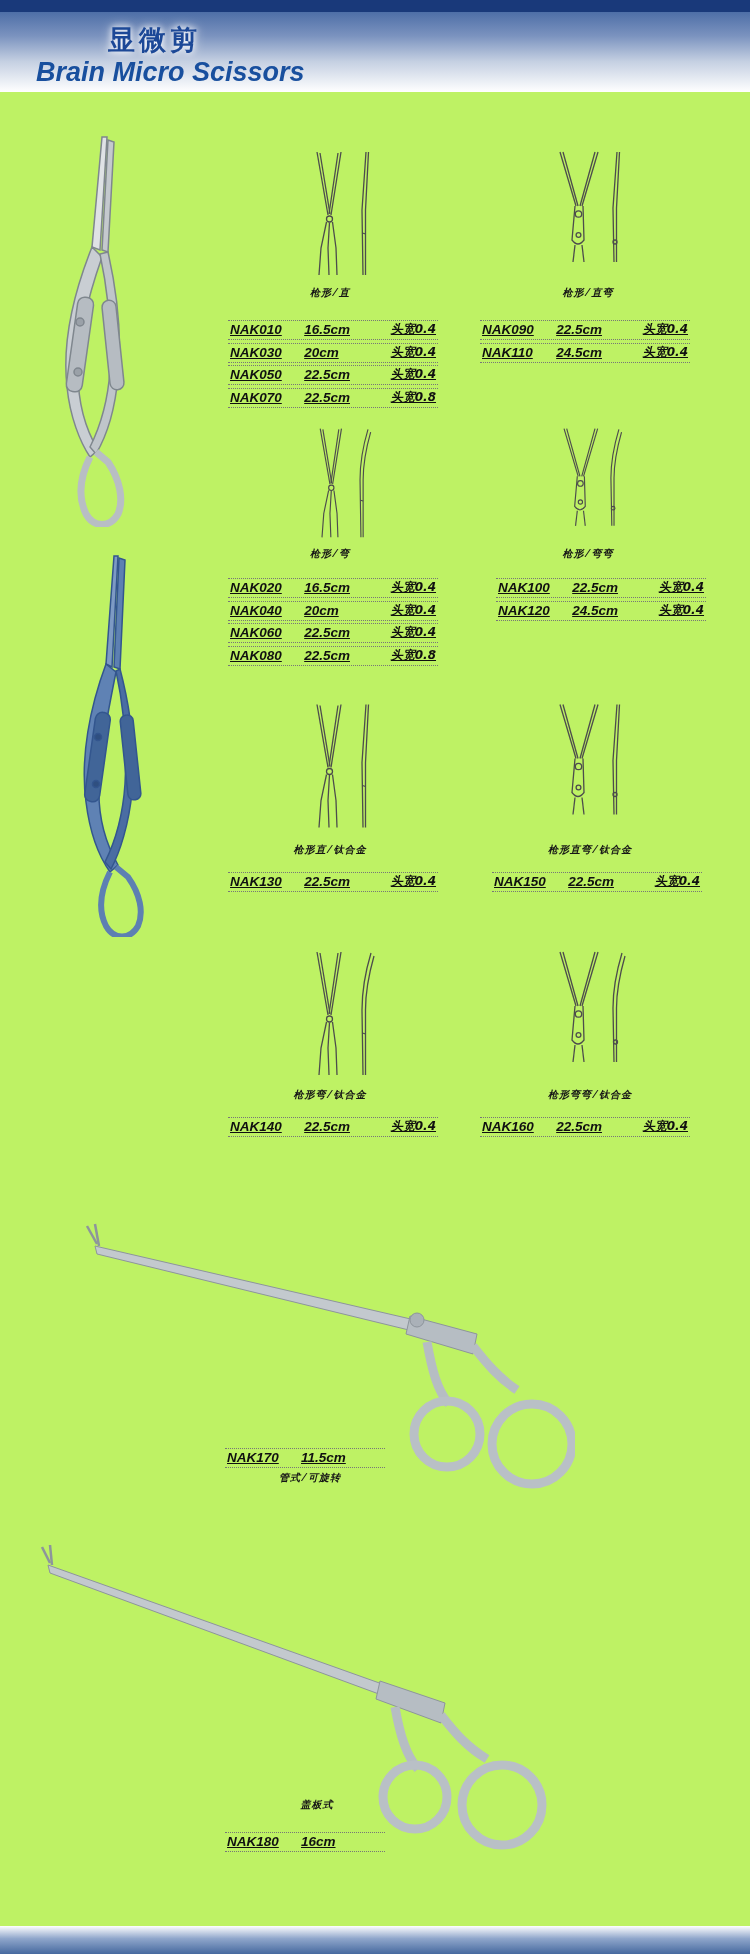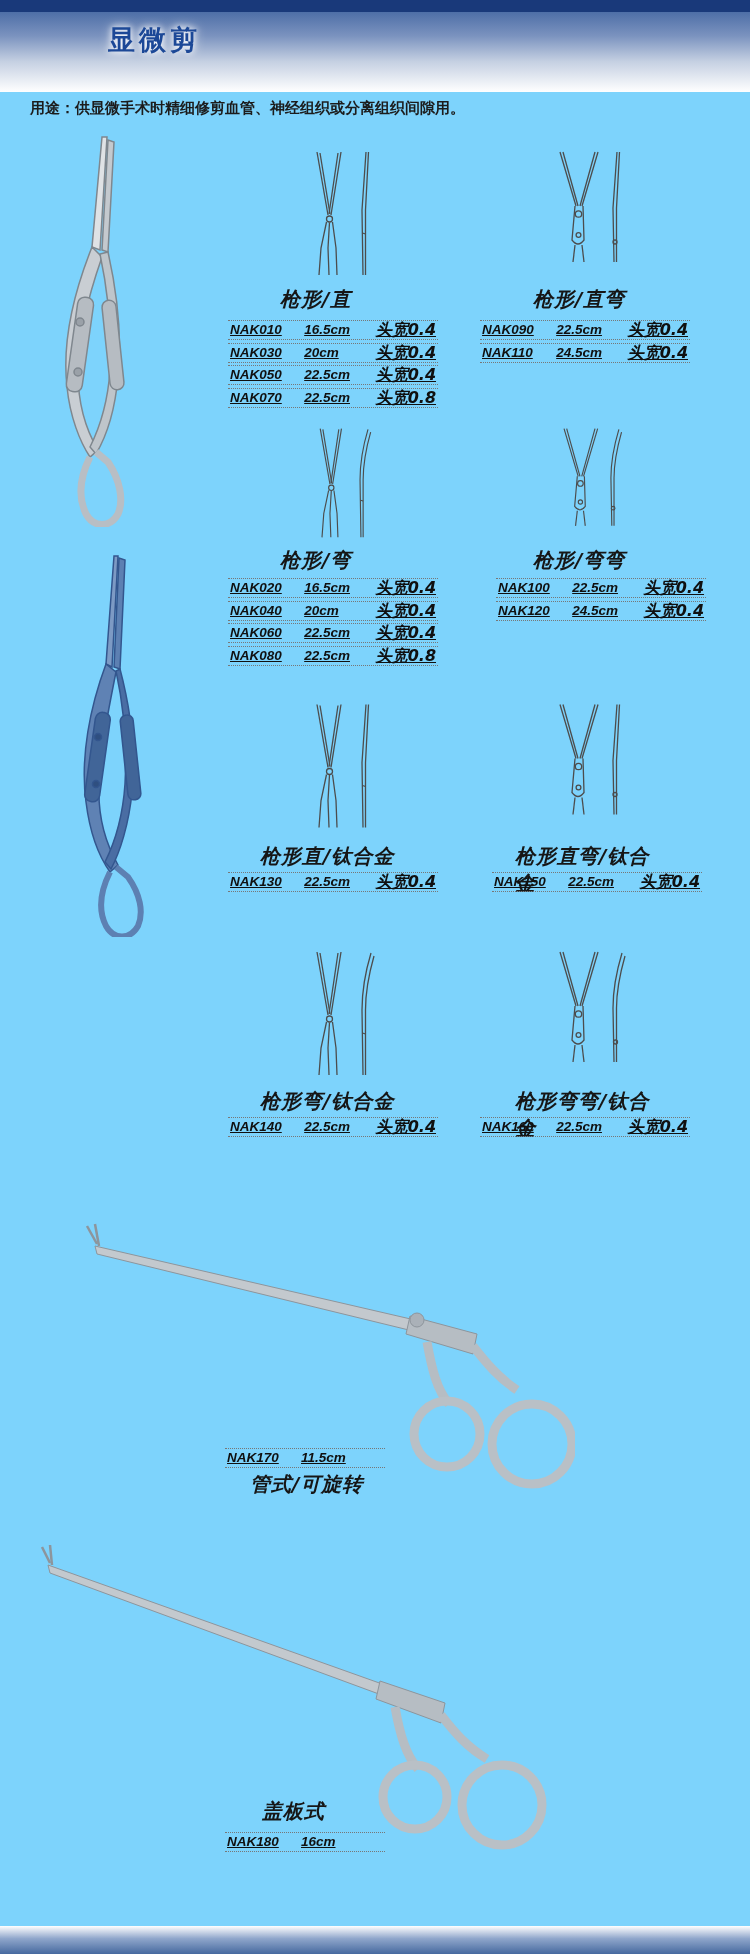--- a/index.html
+++ b/index.html
@@ -1,52 +1,52 @@
 <!DOCTYPE html>
 <html><head>
 <meta charset="utf-8">
 <style>
   html,body{margin:0;padding:0;background:#fff;}
-  .page{position:relative;width:750px;height:1954px;margin:0 auto;background:#7dd3fc;overflow:hidden;
+  .page{position:relative;width:750px;height:1954px;margin:0 auto;background:#bef264;overflow:hidden;
         font-family:"DejaVu Sans",sans-serif;}
   
   .topbar{position:absolute;left:0;top:0;width:750px;height:12px;background:#19397a;}
   .hgrad{position:absolute;left:0;top:12px;width:750px;height:80px;
          background:linear-gradient(180deg,#4e6fa7 0%,#7b93bf 30%,#c5d0e2 62%,#ffffff 100%);}
   .title-cn{position:absolute;left:108px;top:22px;font-size:27px;font-weight:bold;color:#1c4897;
             letter-spacing:4px;text-shadow:0 0 6px rgba(255,255,255,.95),0 0 12px rgba(255,255,255,.9);}
   .title-en{position:absolute;left:36px;top:57px;font-size:27px;font-style:italic;font-weight:bold;
             color:#184f9e;font-family:"Liberation Sans",sans-serif;}
   .usage{position:absolute;left:30px;top:99px;font-size:15px;font-weight:bold;color:#1c1c1c;}
   
-  .fig-label{position:absolute;font-size:20px;font-weight:bold;font-style:italic;color:#161616;
-             letter-spacing:1px;}
+  .fig-label{position:absolute;font-size:10px;font-weight:bold;font-style:italic;color:#161616;
+             text-align:center;letter-spacing:1px;font-family:Liberation Mono, monospace;}
   
   .ptable{position:absolute;color:#101010;font-family:"Liberation Sans",sans-serif;
           font-style:italic;font-weight:bold;font-size:13.5px;text-decoration:underline;}
   .trow{display:flex;align-items:center;border-top:1px dotted #777;border-bottom:1px dotted #777;
         padding:1px 0 2px;margin-bottom:2.5px;line-height:15px;}
   .c-code{width:36%;padding-left:2px;}
   .c-size{width:32%;text-align:left;}
-  .c-head{width:32%;text-align:right;font-size:16px;padding-right:2px;font-family:"DejaVu Sans",sans-serif;}
+  .c-head{width:32%;text-align:right;font-size:12px;padding-right:2px;font-family:"DejaVu Sans",sans-serif;}
   .t2 .c-code{width:50%;}
   .t2 .c-size{width:50%;text-align:left;padding-right:10px;}
   .fig{position:absolute;}
   .footer{position:absolute;left:0;top:1926px;width:750px;height:28px;
           background:linear-gradient(180deg,#ffffff 0%,#8fa6cb 45%,#46699f 100%);}
 </style>
 </head>
 <body>
 
 <div class="page">
 
   <div class="topbar"></div>
   <div class="hgrad"></div>
   <div class="title-cn">显微剪</div>
-  <div class="usage">用途：供显微手术时精细修剪血管、神经组织或分离组织间隙用。</div>
+  <div class="title-en">Brain Micro Scissors</div>
 
   <svg class="fig" style="left:22px;top:132px" width="145" height="395" viewBox="0 0 145 395">
     <g stroke="#7f878e" stroke-width="1.5" fill="#ccd1d5">
       <polygon points="80,5 70,115 78,118 85,5" fill="#dfe2e5"></polygon>
       <polygon points="86,8 80,118 86,120 92,10" fill="#c4c9ce"></polygon>
       <path d="M70,115 C52,160 40,210 45,255 C48,285 58,310 68,325 L76,318 C64,298 56,272 56,240 C56,205 66,165 80,125 Z" fill="#c9ced3"></path>
       <path d="M86,120 C95,160 100,205 96,245 C93,278 84,305 74,322 L68,315 C78,295 86,268 88,238 C90,200 86,160 78,122 Z" fill="#bfc5ca"></path>
       <rect x="50" y="165" width="16" height="95" rx="7" transform="rotate(8 58 212)" fill="#b6bcc2"></rect>
       <rect x="84" y="168" width="14" height="90" rx="7" transform="rotate(-6 91 213)" fill="#b6bcc2"></rect>
       <circle cx="58" cy="190" r="4" fill="#9aa1a8"></circle>

